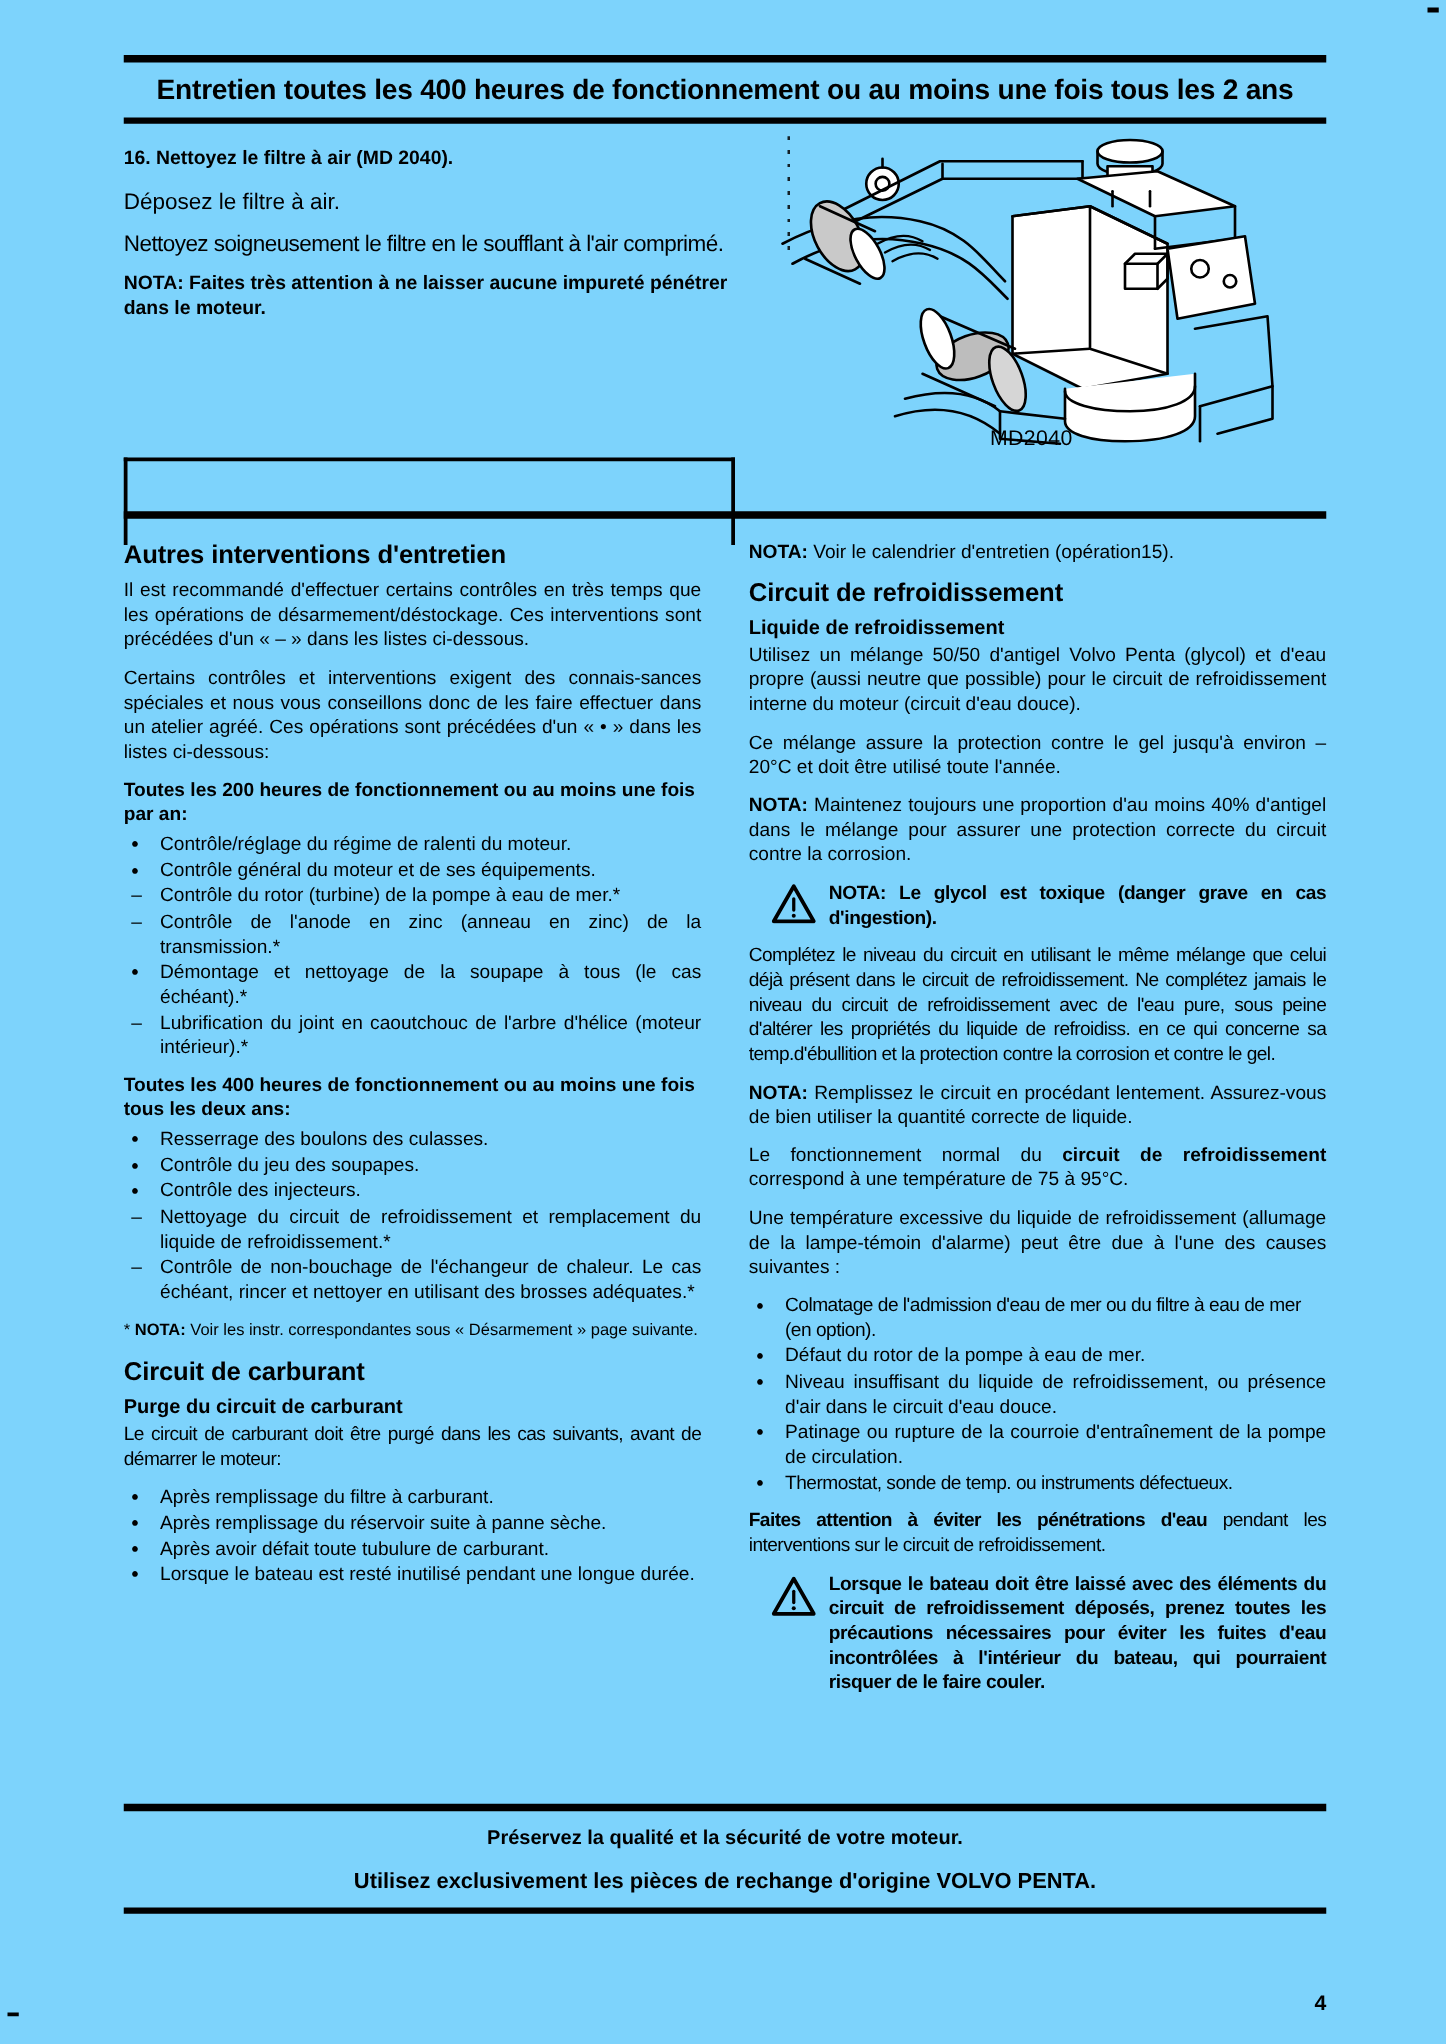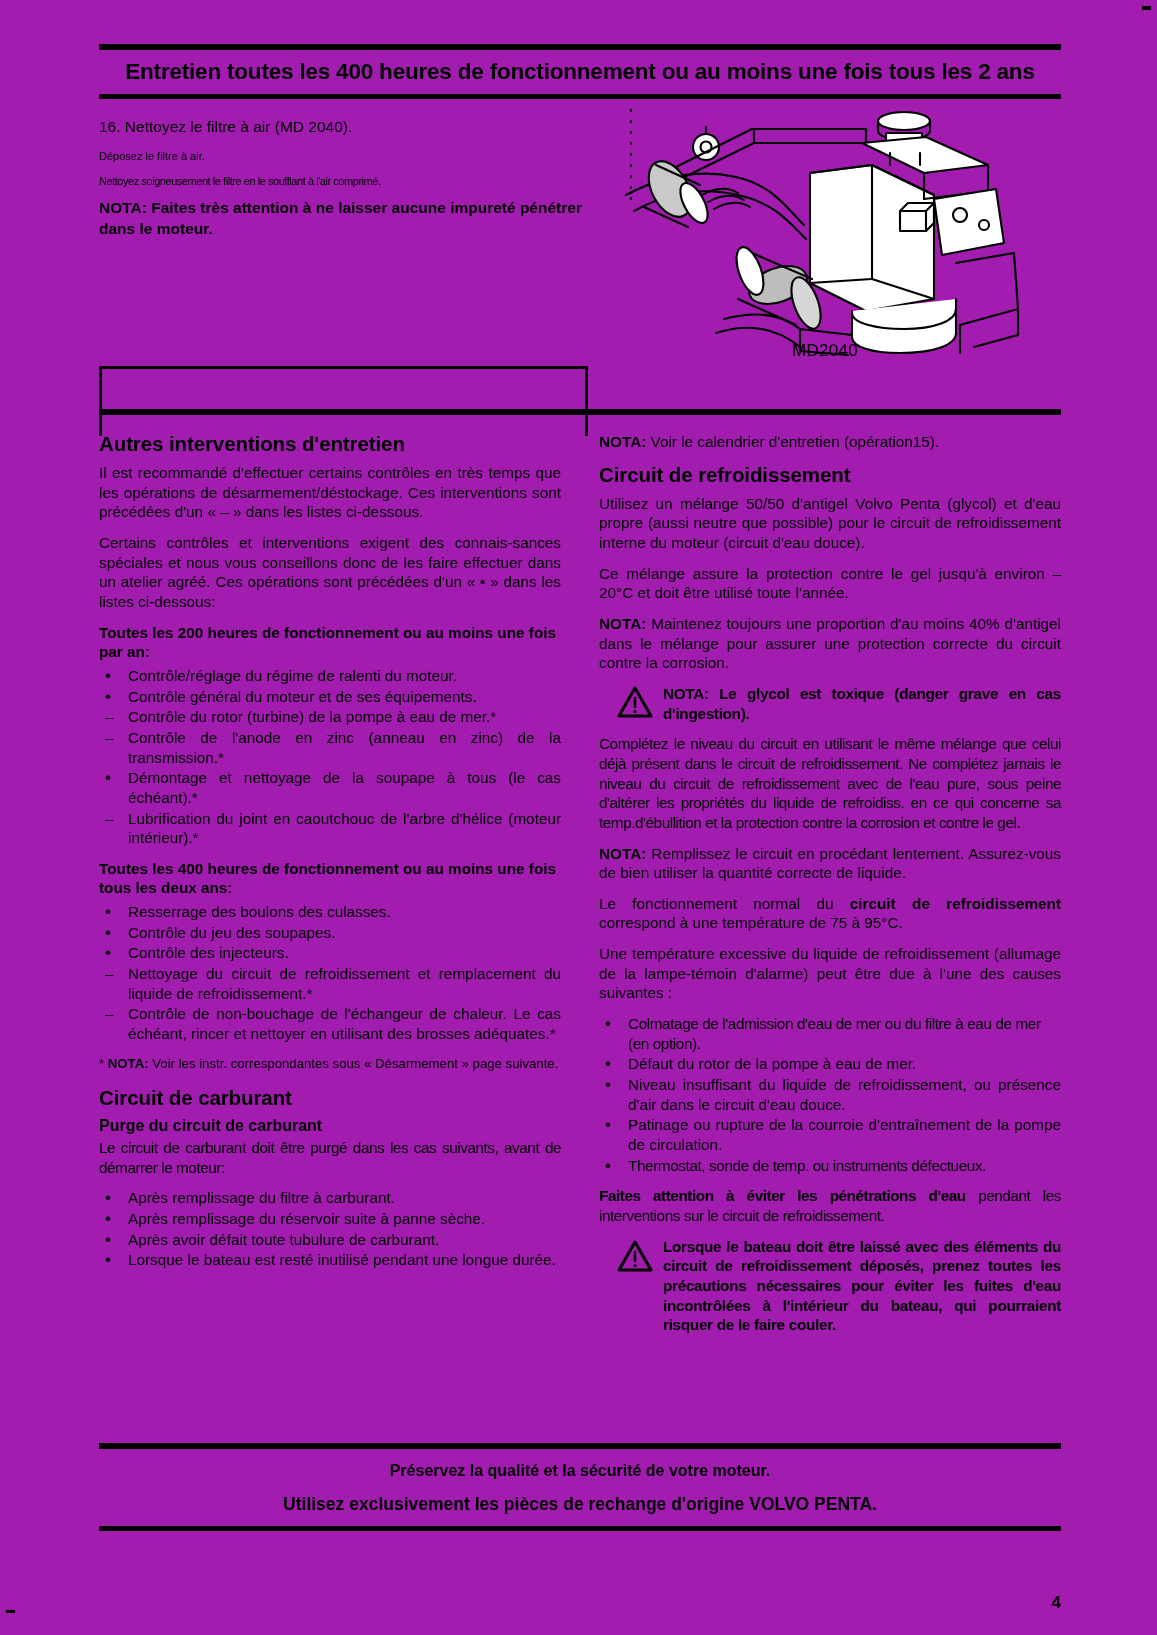--- a/index.html
+++ b/index.html
@@ -8,21 +8,21 @@
     background: #ffffff;
   }
   body {
     font-family: "Liberation Sans", sans-serif;
     color: #000000;
   }
   .page {
     position: relative;
     width: 1157px;
     height: 1635px;
-    background: #a21caf;
+    background: #7dd3fc;
     overflow: hidden;
     box-sizing: border-box;
   }
 
   
   .corner-tick {
     position: absolute;
     background: #000;
   }
   .tick-tr { top: 6px; right: 6px; width: 9px; height: 4px; }
@@ -66,25 +66,25 @@
     box-sizing: border-box;
     position: relative;
   }
   .top-right {
     flex: 1;
     position: relative;
   }
 
   .step-head {
     font-size: 15.5px;
-    font-weight: normal;
+    font-weight: bold;
     margin: 0 0 13px 0;
   }
   .body-line {
-    font-size: 11px;
+    font-size: 18px;
     line-height: 1.34;
     margin: 0 0 10px 0;
   }
   .body-line.tight { letter-spacing: -0.45px; }
   .nota-strong {
     font-size: 15.5px;
     font-weight: bold;
     line-height: 1.3;
     margin: 6px 0 0 0;
   }
@@ -401,20 +401,21 @@
           <li class="nojust"><span class="mk dot">•</span><span>Après remplissage du réservoir suite à panne sèche.</span></li>
           <li class="nojust"><span class="mk dot">•</span><span>Après avoir défait toute tubulure de carburant.</span></li>
           <li class="nojust"><span class="mk dot">•</span><span>Lorsque le bateau est resté inutilisé pendant une longue durée.</span></li>
         </ul>
       </div>
 
       <div class="col col-right">
         <p class="para nojust"><b>NOTA:</b><span> Voir le calendrier d'entretien (opération15).</span></p>
 
         <h2 class="sec">Circuit de refroidissement</h2>
+        <h3 class="sub">Liquide de refroidissement</h3>
 
         <p class="para">Utilisez un mélange 50/50 d'antigel Volvo Penta (glycol) et d'eau propre (aussi neutre que possible) pour le circuit de refroidissement interne du moteur (circuit d'eau douce).</p>
         <p class="para bold">Ce mélange assure la protection contre le gel jusqu'à environ – 20°C et doit être utilisé toute l'année.</p>
         <p class="para"><b>NOTA:</b><span> Maintenez toujours une proportion d'au moins 40% d'antigel dans le mélange pour assurer une protection correcte du circuit contre la corrosion.</span></p>
 
         <div class="warn-row">
           <div class="warn-icon">
             <svg viewBox="0 0 36 32" width="36" height="32" aria-hidden="true">
               <path d="M18 2 L34 30 L2 30 Z" fill="none" stroke="#000" stroke-width="3" stroke-linejoin="round"></path>
               <path d="M18 12 L18 21" stroke="#000" stroke-width="2.6" stroke-linecap="round"></path>

